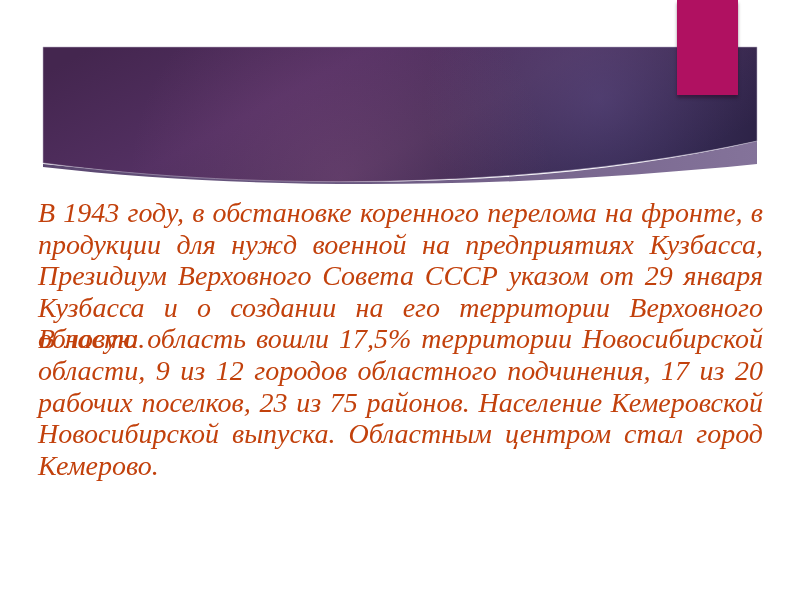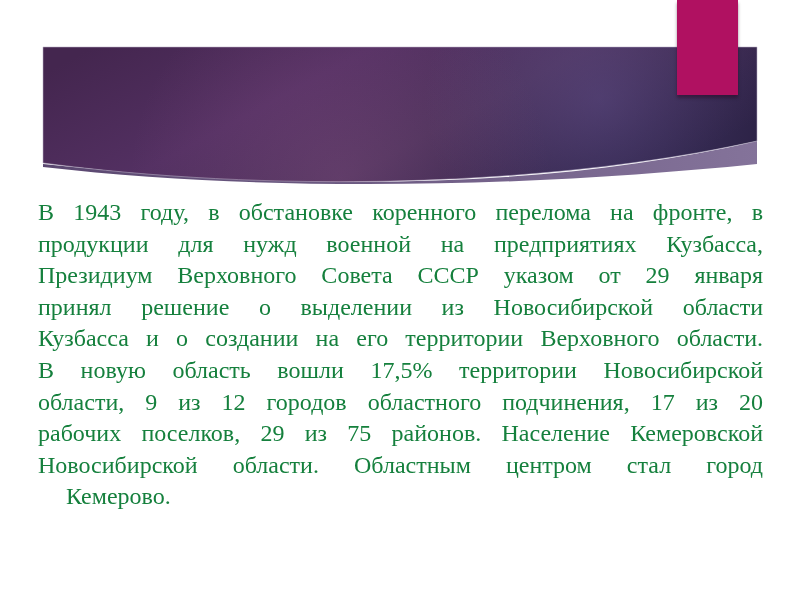--- a/index.html
+++ b/index.html
@@ -24,35 +24,35 @@
     left: 677px; top: 0;
     width: 61px; height: 95px;
     background: #b01161;
     box-shadow: 0 3px 3px rgba(40, 5, 30, 0.45);
     z-index: 3;
   }
   .body-text {
     position: absolute;
     left: 38px; top: 197px;
     width: 725px;
-    color: #15803d;
-    font-size: 24px;
+    color: #c2410c;
+    font-size: 28px;
     line-height: 31.6px;
     z-index: 2;
+    font-style: italic;
   }
   .body-text .line {
     text-align: justify;
     text-align-last: justify;
     white-space: normal;
     height: 31.6px;
     overflow: visible;
   }
   .body-text .line.last {
     text-align-last: left;
-    margin-left: 28px;
   }
 </style>
 </head>
 <body>
 
 <div class="slide">
 
   <svg class="header-svg" width="800" height="210" viewBox="0 0 800 210" xmlns="http://www.w3.org/2000/svg">
     <defs>
       <linearGradient id="bandGrad" x1="0" y1="0.2" x2="1" y2="0.55">
@@ -82,22 +82,21 @@
     <path d="M 43,47 L 757,47 L 757,141 C 540,189 260,192 43,163 Z" fill="url(#glowBlue)"></path>
     <path d="M 43,47 L 757,47 L 757,141 C 540,189 260,192 43,163 Z" fill="url(#glowPlum)"></path>
   </svg>
 
   <div class="accent-rect"></div>
 
   <div class="body-text">
     <div class="line">В 1943 году, в обстановке коренного перелома на фронте, в</div>
     <div class="line">продукции для нужд военной на предприятиях Кузбасса,</div>
     <div class="line">Президиум Верховного Совета СССР указом от 29 января</div>
-    <div class="line">принял решение о выделении из Новосибирской области</div>
     <div class="line">Кузбасса и о создании на его территории Верховного области.</div>
     <div class="line">В новую область вошли 17,5% территории Новосибирской</div>
     <div class="line">области, 9 из 12 городов областного подчинения, 17 из 20</div>
-    <div class="line">рабочих поселков, 29 из 75 районов. Население Кемеровской</div>
-    <div class="line">Новосибирской области. Областным центром стал город</div>
+    <div class="line">рабочих поселков, 23 из 75 районов. Население Кемеровской</div>
+    <div class="line">Новосибирской выпуска. Областным центром стал город</div>
     <div class="line last">Кемерово.</div>
   </div>
 
 </div>
 
 </body></html>

